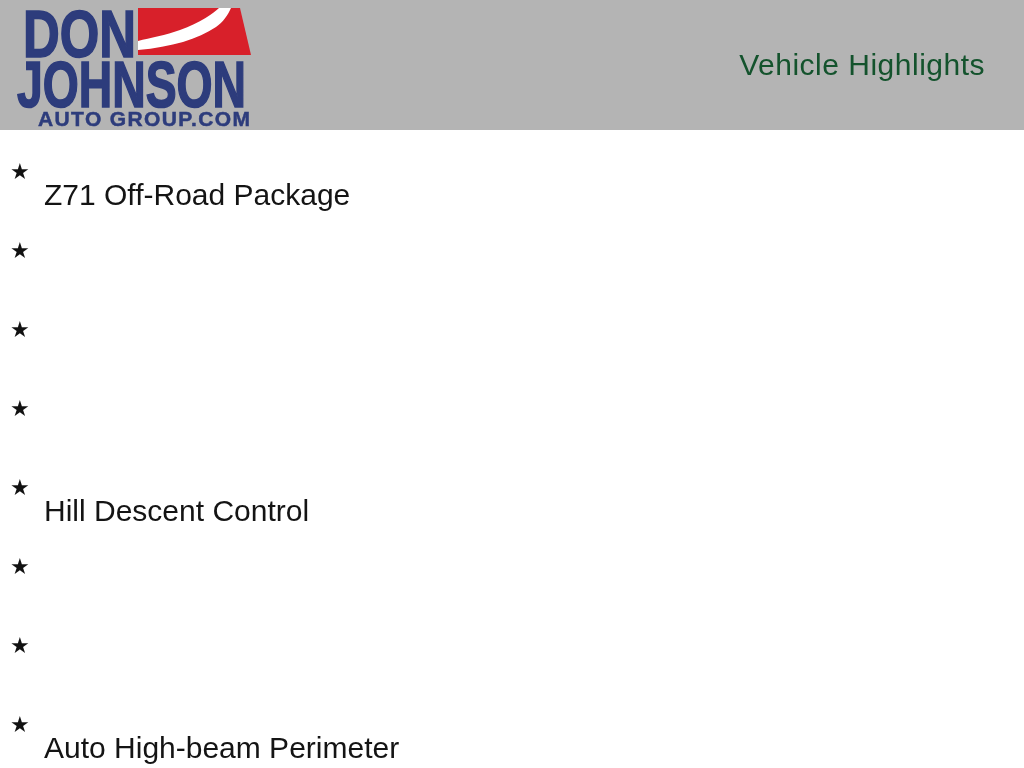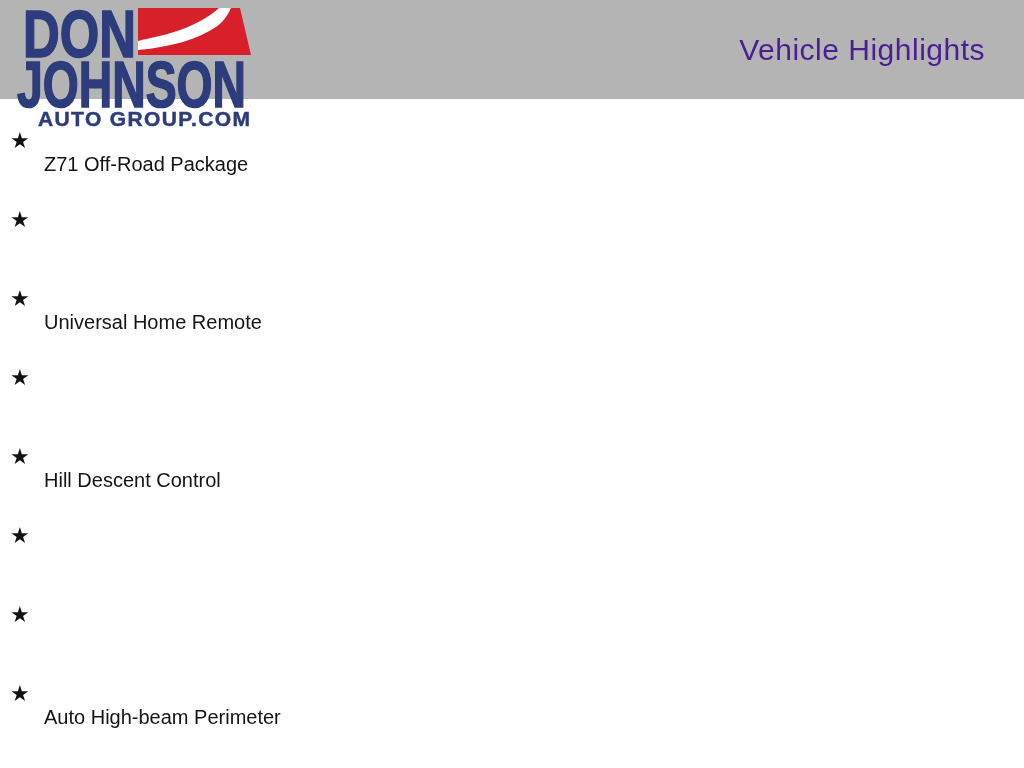--- a/index.html
+++ b/index.html
@@ -9,21 +9,21 @@
     height: 768px;
     background: #ffffff;
     font-family: "Liberation Sans", sans-serif;
     overflow: hidden;
   }
 
   
   .header {
     position: relative;
     width: 1024px;
-    height: 99px;
+    height: 130px;
     background: #b4b4b4;
     text-decoration: underline;
   }
   .logo {
     position: absolute;
     left: 0;
     top: 0;
     display: block;
   }
   .logo text {
@@ -48,21 +48,21 @@
   }
   .page-title {
     position: absolute;
     right: 39px;
     top: 50%;
     transform: translateY(-50%);
     margin: 0;
     font-size: 30px;
     font-weight: normal;
     letter-spacing: 0.5px;
-    color: #4c1d95;
+    color: #14532d;
   }
 
   
   .highlights {
     margin: 0;
     padding: 27px 0 0 10px;
     list-style: none;
   }
   .highlights li {
     display: flex;
@@ -72,21 +72,21 @@
     color: #141414;
   }
   .star {
     flex: 0 0 34px;
     width: 34px;
     font-size: 22px;
     line-height: 1;
     color: #111111;
   }
   .item-text {
-    font-size: 20px;
+    font-size: 30px;
     line-height: 30px;
     white-space: nowrap;
     margin-top: 45px;
   }
 </style>
 </head>
 <body>
 
 <header class="header">
   <svg class="logo" width="256" height="130" viewBox="0 0 256 130" aria-hidden="false">
@@ -105,21 +105,20 @@
   <ul class="highlights">
     <li>
       <span class="star">★</span>
       <span class="item-text">Z71 Off-Road Package</span>
     </li>
     <li>
       <span class="star">★</span>
     </li>
     <li>
       <span class="star">★</span>
-      <span class="item-text">Universal Home Remote</span>
     </li>
     <li>
       <span class="star">★</span>
     </li>
     <li>
       <span class="star">★</span>
       <span class="item-text">Hill Descent Control</span>
     </li>
     <li>
       <span class="star">★</span>

